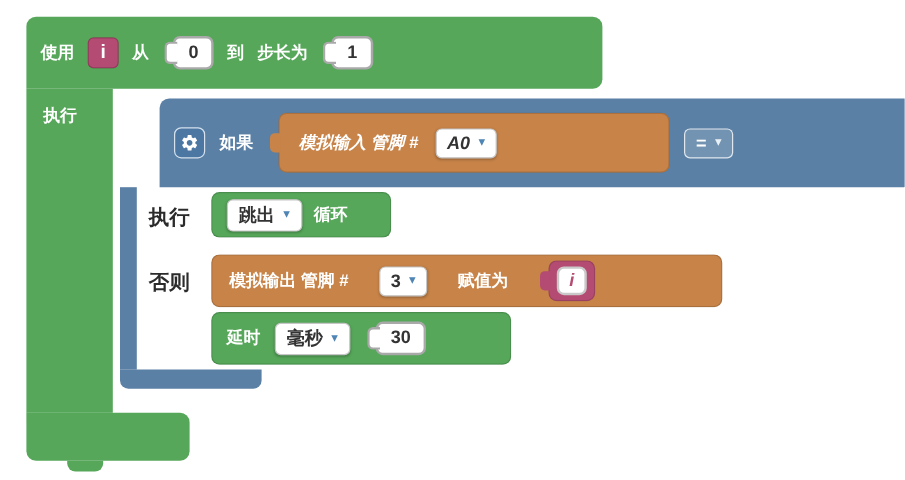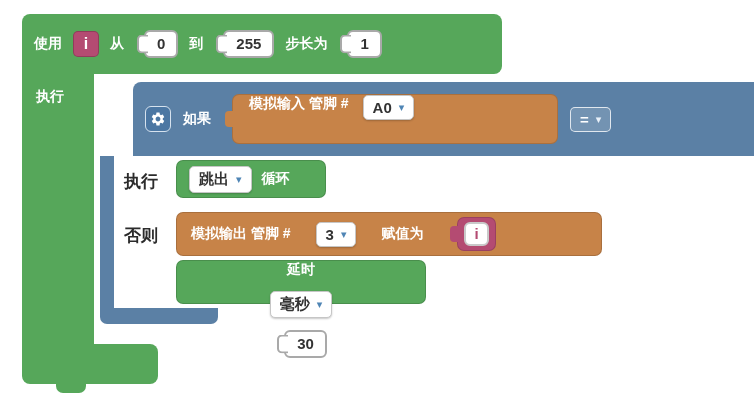--- a/index.html
+++ b/index.html
@@ -16,21 +16,21 @@
   .dlabel { position: absolute; color: #2b2b2b; font-size: 17px; font-weight: 700; white-space: nowrap; }
 
   .field { position: relative; display: inline-flex; align-items: center; justify-content: center;
     background: #fff; border: 2px solid #a9a9a9; border-radius: 6px; padding: 3px 11px;
     font-size: 15px; font-weight: 700; color: #333; line-height: 1.2; min-width: 30px; }
   .field.tabbed { margin-left: 9px; }
   .field.tabbed::before { content: ""; position: absolute; left: -9px; top: 50%; transform: translateY(-50%);
     width: 9px; height: 15px; background: #fff; border: 2px solid #a9a9a9; border-right: none;
     border-radius: 5px 0 0 5px; }
 
-  .vblock { position: relative; display: inline-flex; align-items: flex-start; border-radius: 7px; margin-left: 9px; }
+  .vblock { position: relative; display: inline-flex; align-items: center; border-radius: 7px; margin-left: 9px; font-style: italic; }
   .vblock::before { content: ""; position: absolute; left: -8px; top: 50%; transform: translateY(-50%);
     width: 9px; height: 16px; background: inherit; border-radius: 4px 0 0 4px; }
 
   .dd { display: inline-flex; align-items: center; gap: 7px; background: #fff; border: 1px solid #c6c6c6;
     border-radius: 5px; padding: 3px 9px; font-size: 15px; font-weight: 700; color: #333;
     box-shadow: 0 1px 2px rgba(0,0,0,.22); white-space: nowrap; }
   .caret { font-size: 11px; color: #4f85b5; line-height: 1; }
   .dd.ghost { background: rgba(255,255,255,.15); border: 1.5px solid rgba(255,255,255,.78); color: #fff; box-shadow: none; }
   .dd.ghost .caret { color: #e8f0f8; }
 
@@ -64,35 +64,34 @@
   .break-block { left: 176px; top: 160px; width: 150px; height: 38px; border-radius: 7px; border: 1px solid rgba(0,0,0,.15); }
   .break-block .row { gap: 10px; }
 
   .aw-block { left: 176px; top: 212px; width: 426px; height: 44px; background: #c78348; border-radius: 7px;
     border: 1px solid rgba(0,0,0,.15); }
   .aw-block .row { gap: 25px; padding: 0 14px; }
   .ivar { background: #b44b72; padding: 4px 6px; border: 1px solid rgba(0,0,0,.14); }
   .ifield { color: #b44b72; padding: 1px 8px; border-color: #c9c9c9; min-width: 22px; }
 
   .delay-block { left: 176px; top: 260px; width: 250px; height: 44px; border-radius: 7px; border: 1px solid rgba(0,0,0,.15); }
-  .delay-block .row { gap: 12px; flex-direction: column; }
+  .delay-block .row { gap: 12px; }
 </style>
 </head>
 <body>
 
 <div class="canvas">
 
   <div class="blk green loop-top">
     <div class="row">
       <span class="wlabel">使用</span>
       <span class="varchip">i</span>
       <span class="wlabel">从</span>
       <span class="field tabbed">0</span>
       <span class="wlabel">到</span>
-      <span class="field tabbed">255</span>
       <span class="wlabel">步长为</span>
       <span class="field tabbed">1</span>
     </div>
   </div>
   <div class="blk green loop-spine">
     <span class="wlabel spine-label">执行</span>
   </div>
   <div class="blk green loop-bottom"></div>
   <div class="blk green loop-tab"></div>
 

